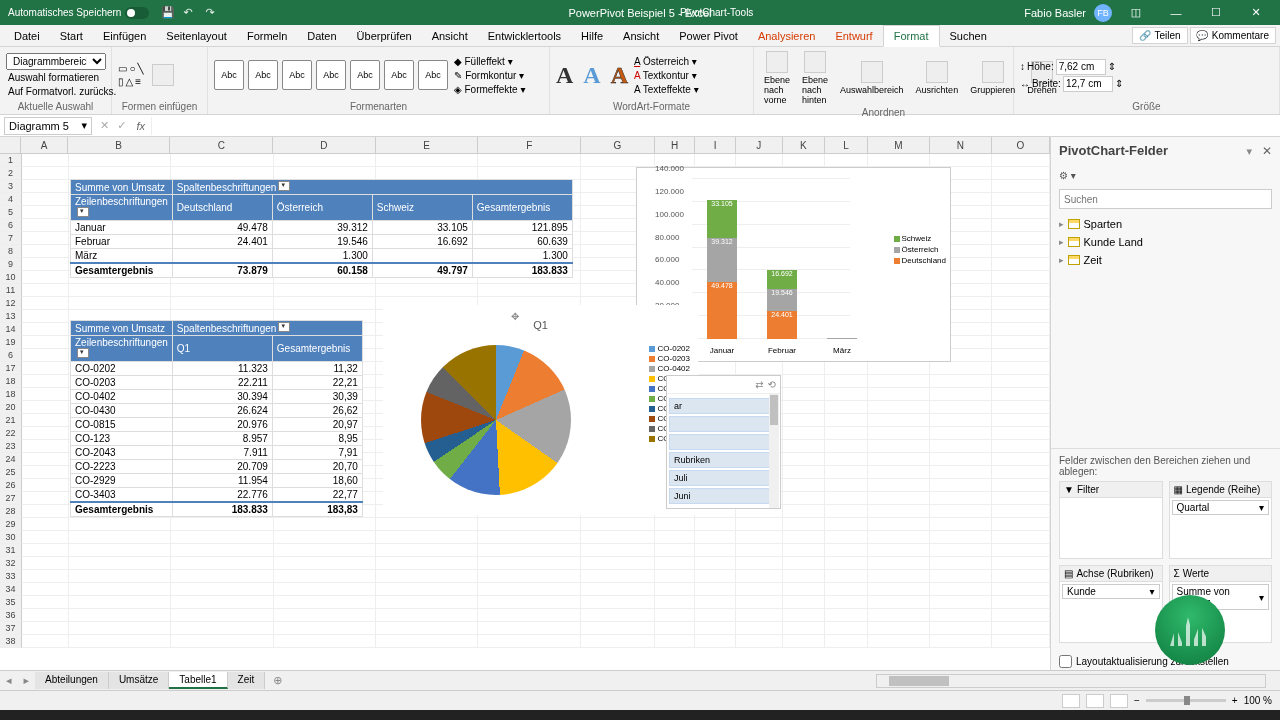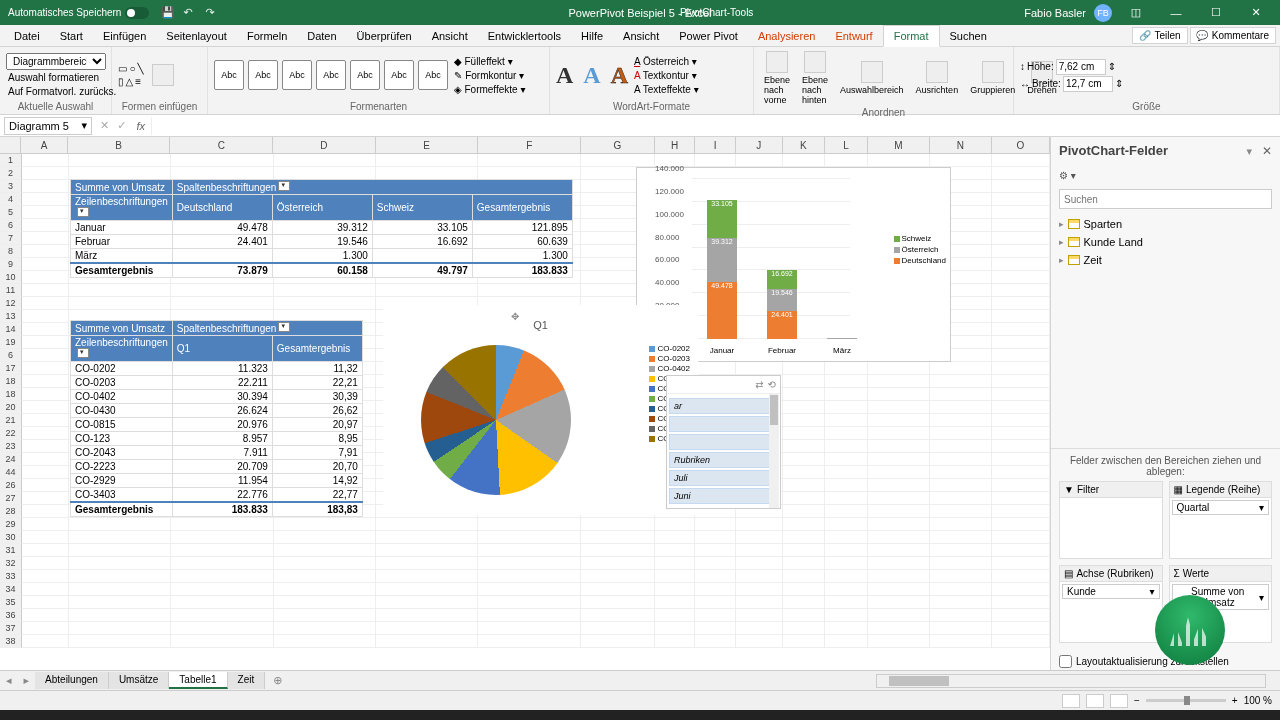--- a/index.html
+++ b/index.html
@@ -98,41 +98,41 @@
 }
 .pie-title { position: absolute; top: 14px; left: 50%; transform: translateX(-50%); font-size: 11px; color: #555; }
 .pie-legend { position: absolute; right: 8px; top: 38px; font-size: 8px; }
 .pie-legend div { display: flex; align-items: center; gap: 3px; margin: 1px 0; }
 .pie-legend .sw { width: 6px; height: 6px; }
 
 
 .slicer { position: absolute; left: 666px; top: 238px; width: 115px; border: 1px solid #ccc; background: #fff; z-index: 7; }
 .slicer-hdr { height: 18px; display: flex; align-items: center; justify-content: flex-end; border-bottom: 1px solid #eee; padding: 0 4px; gap: 4px; }
 .slicer-hdr span { font-size: 10px; color: #888; }
-.slicer-body { padding: 2px; position: relative; font-style: italic; }
+.slicer-body { padding: 2px; position: relative; }
 .slicer-item { border: 1px solid #c5d9f1; background: #dce6f1; margin: 2px 0; padding: 2px 4px; font-size: 9px; height: 16px; }
 .slicer-scroll { position: absolute; right: 1px; top: 0; bottom: 0; width: 10px; background: #f0f0f0; }
 .slicer-scroll-thumb { position: absolute; left: 1px; right: 1px; top: 1px; height: 30px; background: #c0c0c0; }
 
 
 .fieldpane { width: 230px; border-left: 1px solid #d4d4d4; background: #f7f7f7; display: flex; flex-direction: column; }
 .fieldpane-hdr { padding: 6px 8px; display: flex; align-items: center; justify-content: space-between; }
 .fieldpane-hdr h3 { font-size: 13px; font-weight: 600; color: #444; }
 .fp-closex { font-size: 12px; color: #666; }
 .fp-tabs { display: flex; gap: 10px; padding: 0 8px; font-size: 11px; border-bottom: 1px solid #ddd; }
 .fp-tabs .t { padding: 3px 2px; color: #888; }
 .fp-tabs .t.active { color: #217346; border-bottom: 2px solid #217346; }
 .fp-row { padding: 6px 8px; font-size: 10px; color: #555; display: flex; align-items: center; justify-content: space-between; }
 .fp-search { margin: 2px 8px; }
 .fp-search input { width: 100%; height: 20px; border: 1px solid #ccc; padding: 0 4px; font-size: 10px; }
 .fp-list { padding: 4px 8px; flex: 1; }
 .fp-item { display: flex; align-items: center; gap: 4px; padding: 3px 0; font-size: 11px; }
 .fp-item::before { content: '▸'; font-size: 9px; color: #888; }
 .fp-tableicon { width: 12px; height: 10px; background: linear-gradient(#ffd966 0 40%, #fff 40%); border: 1px solid #bfa200; }
-.fp-areas { border-top: 1px solid #ddd; padding: 6px 8px; text-align: center; }
+.fp-areas { border-top: 1px solid #ddd; padding: 6px 8px; }
 .fp-areas-label { font-size: 10px; color: #555; margin-bottom: 4px; }
 .fp-grid { display: grid; grid-template-columns: 1fr 1fr; gap: 6px; }
 .fp-dz { border: 1px solid #ddd; background: #fff; min-height: 78px; font-size: 10px; }
 .fp-dz-hdr { padding: 2px 4px; background: #f0f0f0; border-bottom: 1px solid #ddd; display: flex; align-items: center; gap: 3px; }
 .fp-chip { margin: 2px; border: 1px solid #ccc; padding: 1px 4px; font-size: 10px; display: flex; justify-content: space-between; align-items: center; }
 .fp-foot { padding: 6px 8px; font-size: 10px; display: flex; align-items: center; gap: 4px; }
 
 
 .sheettabs { position: absolute; bottom: 30px; left: 0; right: 0; height: 20px; background: #f0f0f0; border-top: 1px solid #ccc; display: flex; align-items: center; }
 .sheettabs .navbtn { padding: 0 6px; color: #888; }
@@ -367,21 +367,21 @@
         <div class="rh">19</div>
         <div class="rh">6</div>
         <div class="rh">17</div>
         <div class="rh">18</div>
         <div class="rh">18</div>
         <div class="rh">20</div>
         <div class="rh">21</div>
         <div class="rh">22</div>
         <div class="rh">23</div>
         <div class="rh">24</div>
-        <div class="rh">44</div>
+        <div class="rh">25</div>
         <div class="rh">26</div>
         <div class="rh">27</div>
         <div class="rh">28</div>
         <div class="rh">29</div>
         <div class="rh">30</div>
         <div class="rh">31</div>
         <div class="rh">32</div>
         <div class="rh">33</div>
         <div class="rh">34</div>
         <div class="rh">35</div>
@@ -1138,21 +1138,21 @@
               <td class="num">7,91</td>
             </tr>
             <tr>
               <td>CO-2223</td>
               <td class="num">20.709</td>
               <td class="num">20,70</td>
             </tr>
             <tr>
               <td>CO-2929</td>
               <td class="num">11.954</td>
-              <td class="num">14,92</td>
+              <td class="num">18,60</td>
             </tr>
             <tr>
               <td>CO-3403</td>
               <td class="num">22.776</td>
               <td class="num">22,77</td>
             </tr>
           </tbody>
         <tbody>
             <tr class="total">
               <td>Gesamtergebnis</td>

